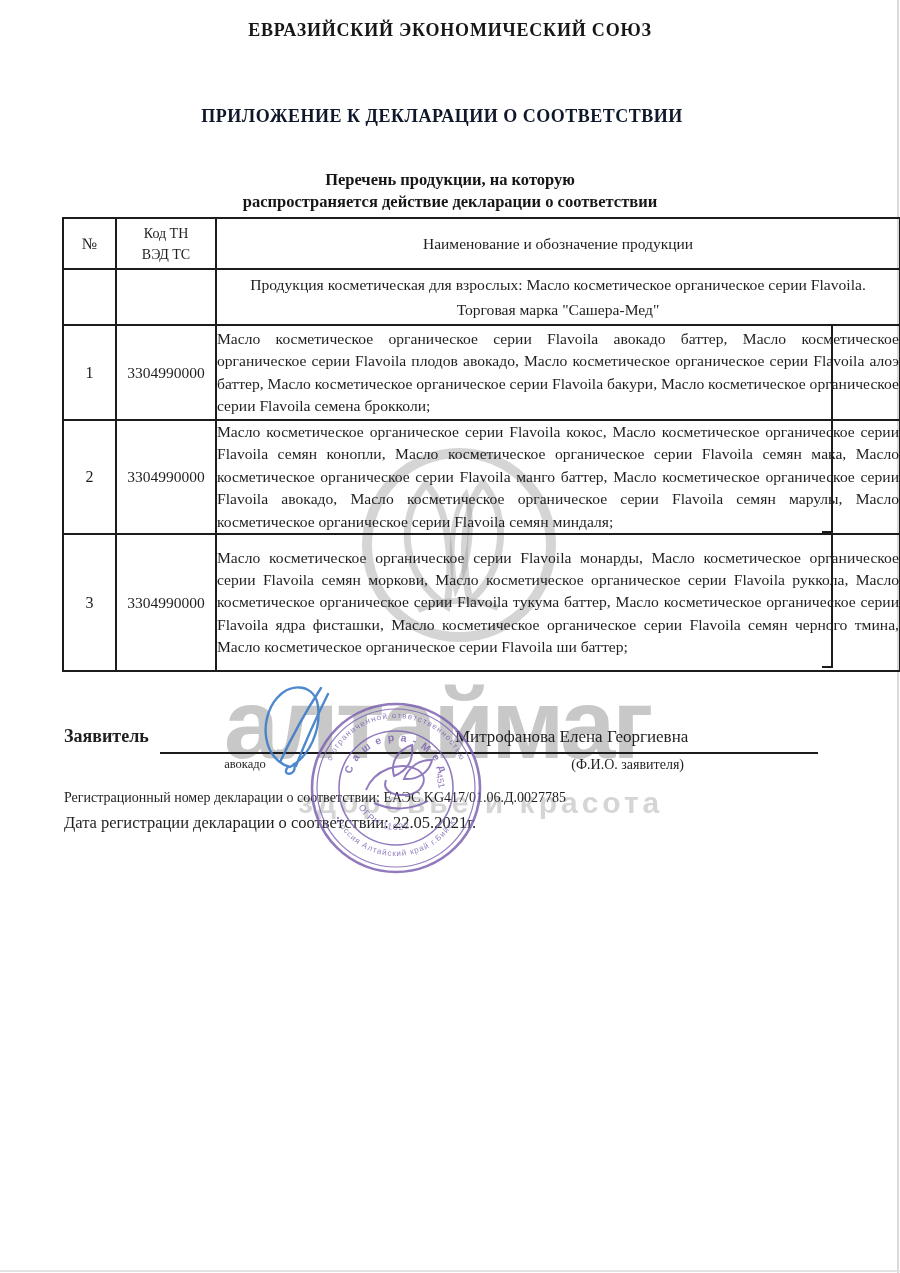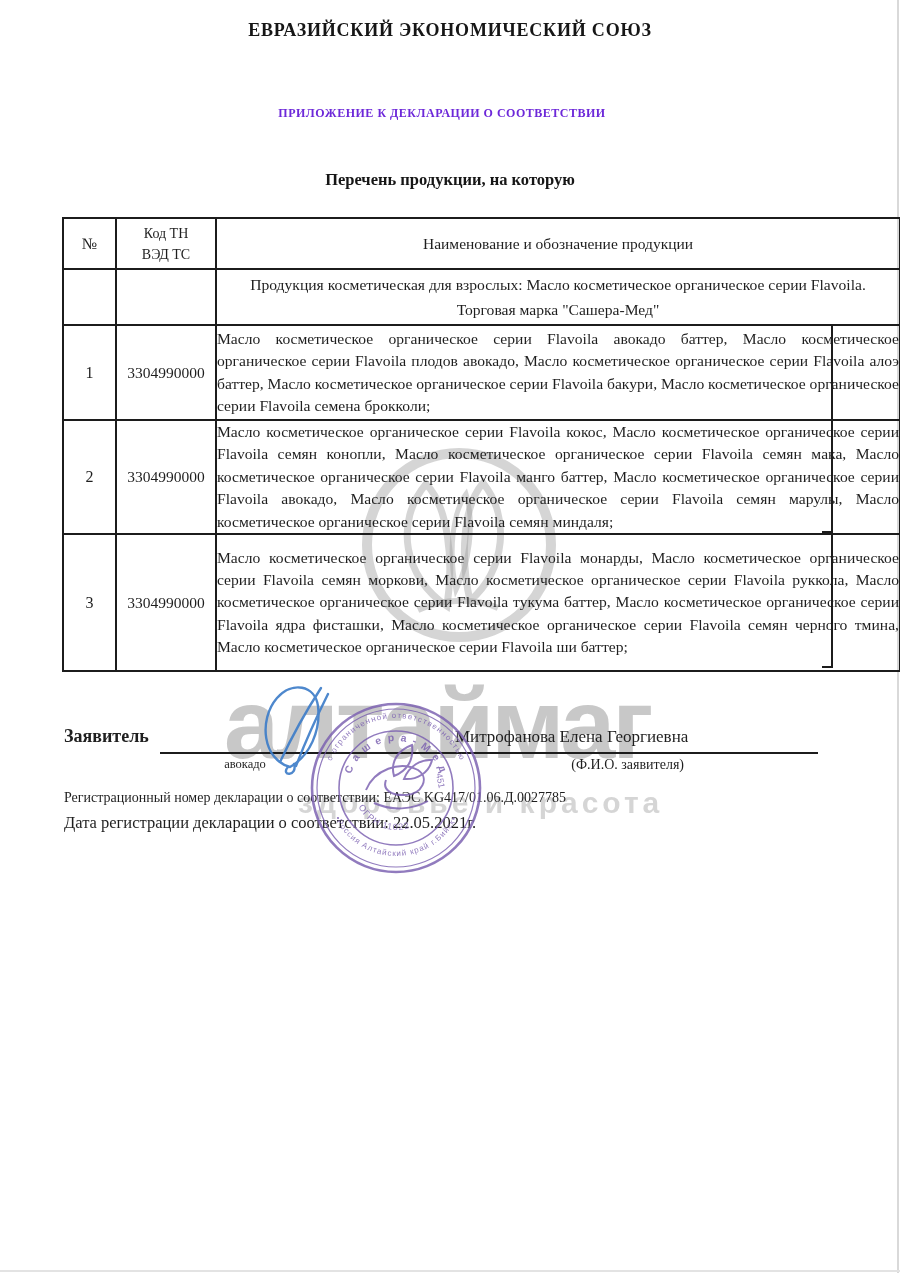--- a/index.html
+++ b/index.html
@@ -11,22 +11,22 @@
   }
   .abs { position:absolute; }
   .ctr { text-align:center;margin-top:20px; }
 
   
   .title-main {
     left:0; right:0; top:46; font-size:18px; font-weight:bold;
     letter-spacing:0.8px; color:#161616;
   }
   .title-appendix {
-    left:0; right:16px; top:86px; font-size:12px; font-weight:bold;
-    letter-spacing:0.5px; color:#6d28d9;
+    left:0; right:16px; top:86px; font-size:18px; font-weight:bold;
+    letter-spacing:0.5px; color:#0f172a;
   }
   .subtitle {
     left:0; right:0; top:149px; font-size:16.5px; font-weight:bold;
     line-height:22px; color:#161616;
   }
 
   
   table.products {
     position:absolute; left:62px; top:217px; width:760px;
     border-collapse:collapse; table-layout:fixed; z-index:2;
@@ -95,20 +95,21 @@
   .edge-right { right:1px; top:0; width:2px; height:1273px; background:#d9d9d9; }
   .edge-bottom { left:0; bottom:1px; width:900px; height:2px; background:#e3e3e3; }
 </style>
 </head>
 <body>
 
 <div class="abs ctr title-main">ЕВРАЗИЙСКИЙ ЭКОНОМИЧЕСКИЙ СОЮЗ</div>
 <div class="abs ctr title-appendix">ПРИЛОЖЕНИЕ К ДЕКЛАРАЦИИ О СООТВЕТСТВИИ</div>
 <div class="abs ctr subtitle">
   <div>Перечень продукции, на которую</div>
+  <div>распространяется действие декларации о соответствии</div>
 </div>
 
 <svg class="abs wm-emblem" width="215" height="215" viewBox="0 0 215 215">
   <g stroke="#9a9a9a" stroke-opacity="0.42" fill="none">
     <circle cx="107" cy="107" r="92" stroke-width="10"></circle>
     <path d="M95,168 C52,140 42,84 74,46 C96,68 102,122 95,168 Z" stroke-width="7"></path>
     <path d="M118,163 C154,131 158,78 131,45 C111,68 108,118 118,163 Z" stroke-width="7"></path>
     <path d="M104,152 C96,112 101,74 114,56 C123,86 117,126 104,152 Z" stroke-width="5"></path>
     <path d="M66,172 C92,160 124,160 146,170" stroke-width="6"></path>
   </g>

